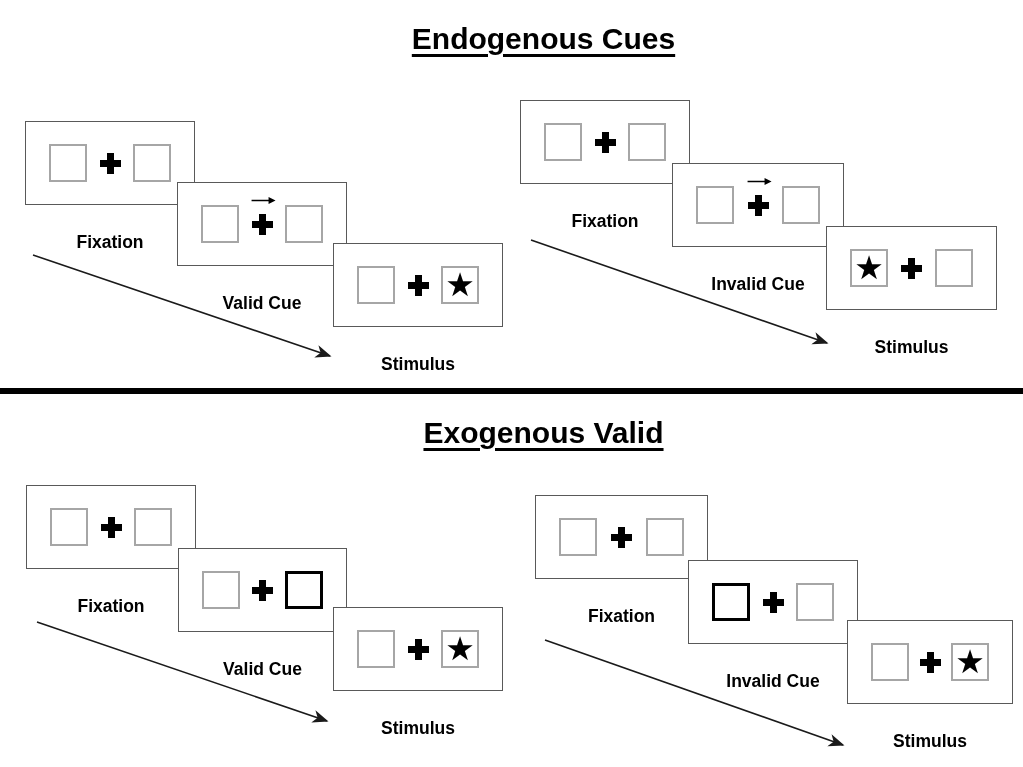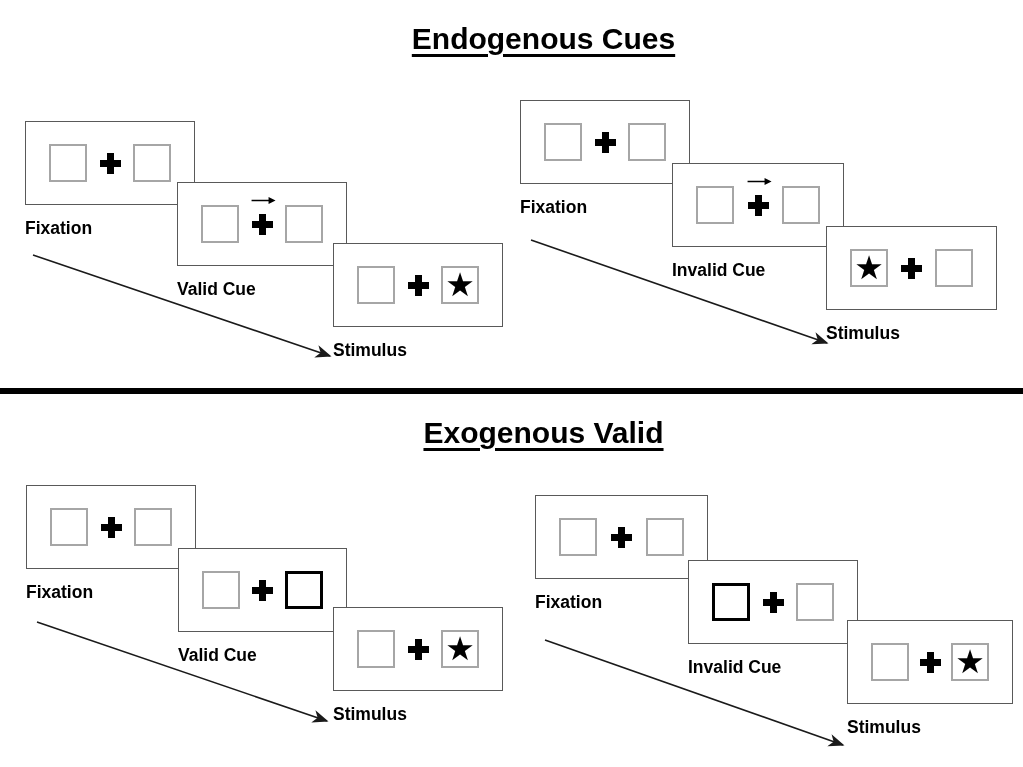--- a/index.html
+++ b/index.html
@@ -30,21 +30,21 @@
 
   .cue-center { position:relative; align-self:stretch; width:30px;
     display:flex; align-items:center; justify-content:center; }
   .plus { position:relative; width:21px; height:21px; }
   .plus::before { content:""; position:absolute; left:0; top:7px; width:21px; height:7px; background:#000; }
   .plus::after  { content:""; position:absolute; top:0; left:7px; width:7px; height:21px; background:#000; }
   .cue-arrow { position:absolute; left:50%; top:50%;
     transform:translate(-44%,-28px); display:none; }
   .cue-arrow.show { display:block; }
 
-  .step-label { margin-top:13px; font-weight:bold; font-size:17.5px; }
+  .step-label { margin-top:27px; text-align:center; font-weight:bold; font-size:17.5px; }
 
   .arrow-overlay { position:absolute; left:0; top:0; width:1023px; height:767px;
     pointer-events:none; z-index:40; }
 </style>
 </head>
 <body>
 
 <div class="section-title" style="top:22px;">Endogenous Cues</div>
 <div class="section-title" style="top:416px;">Exogenous Valid</div>
 

